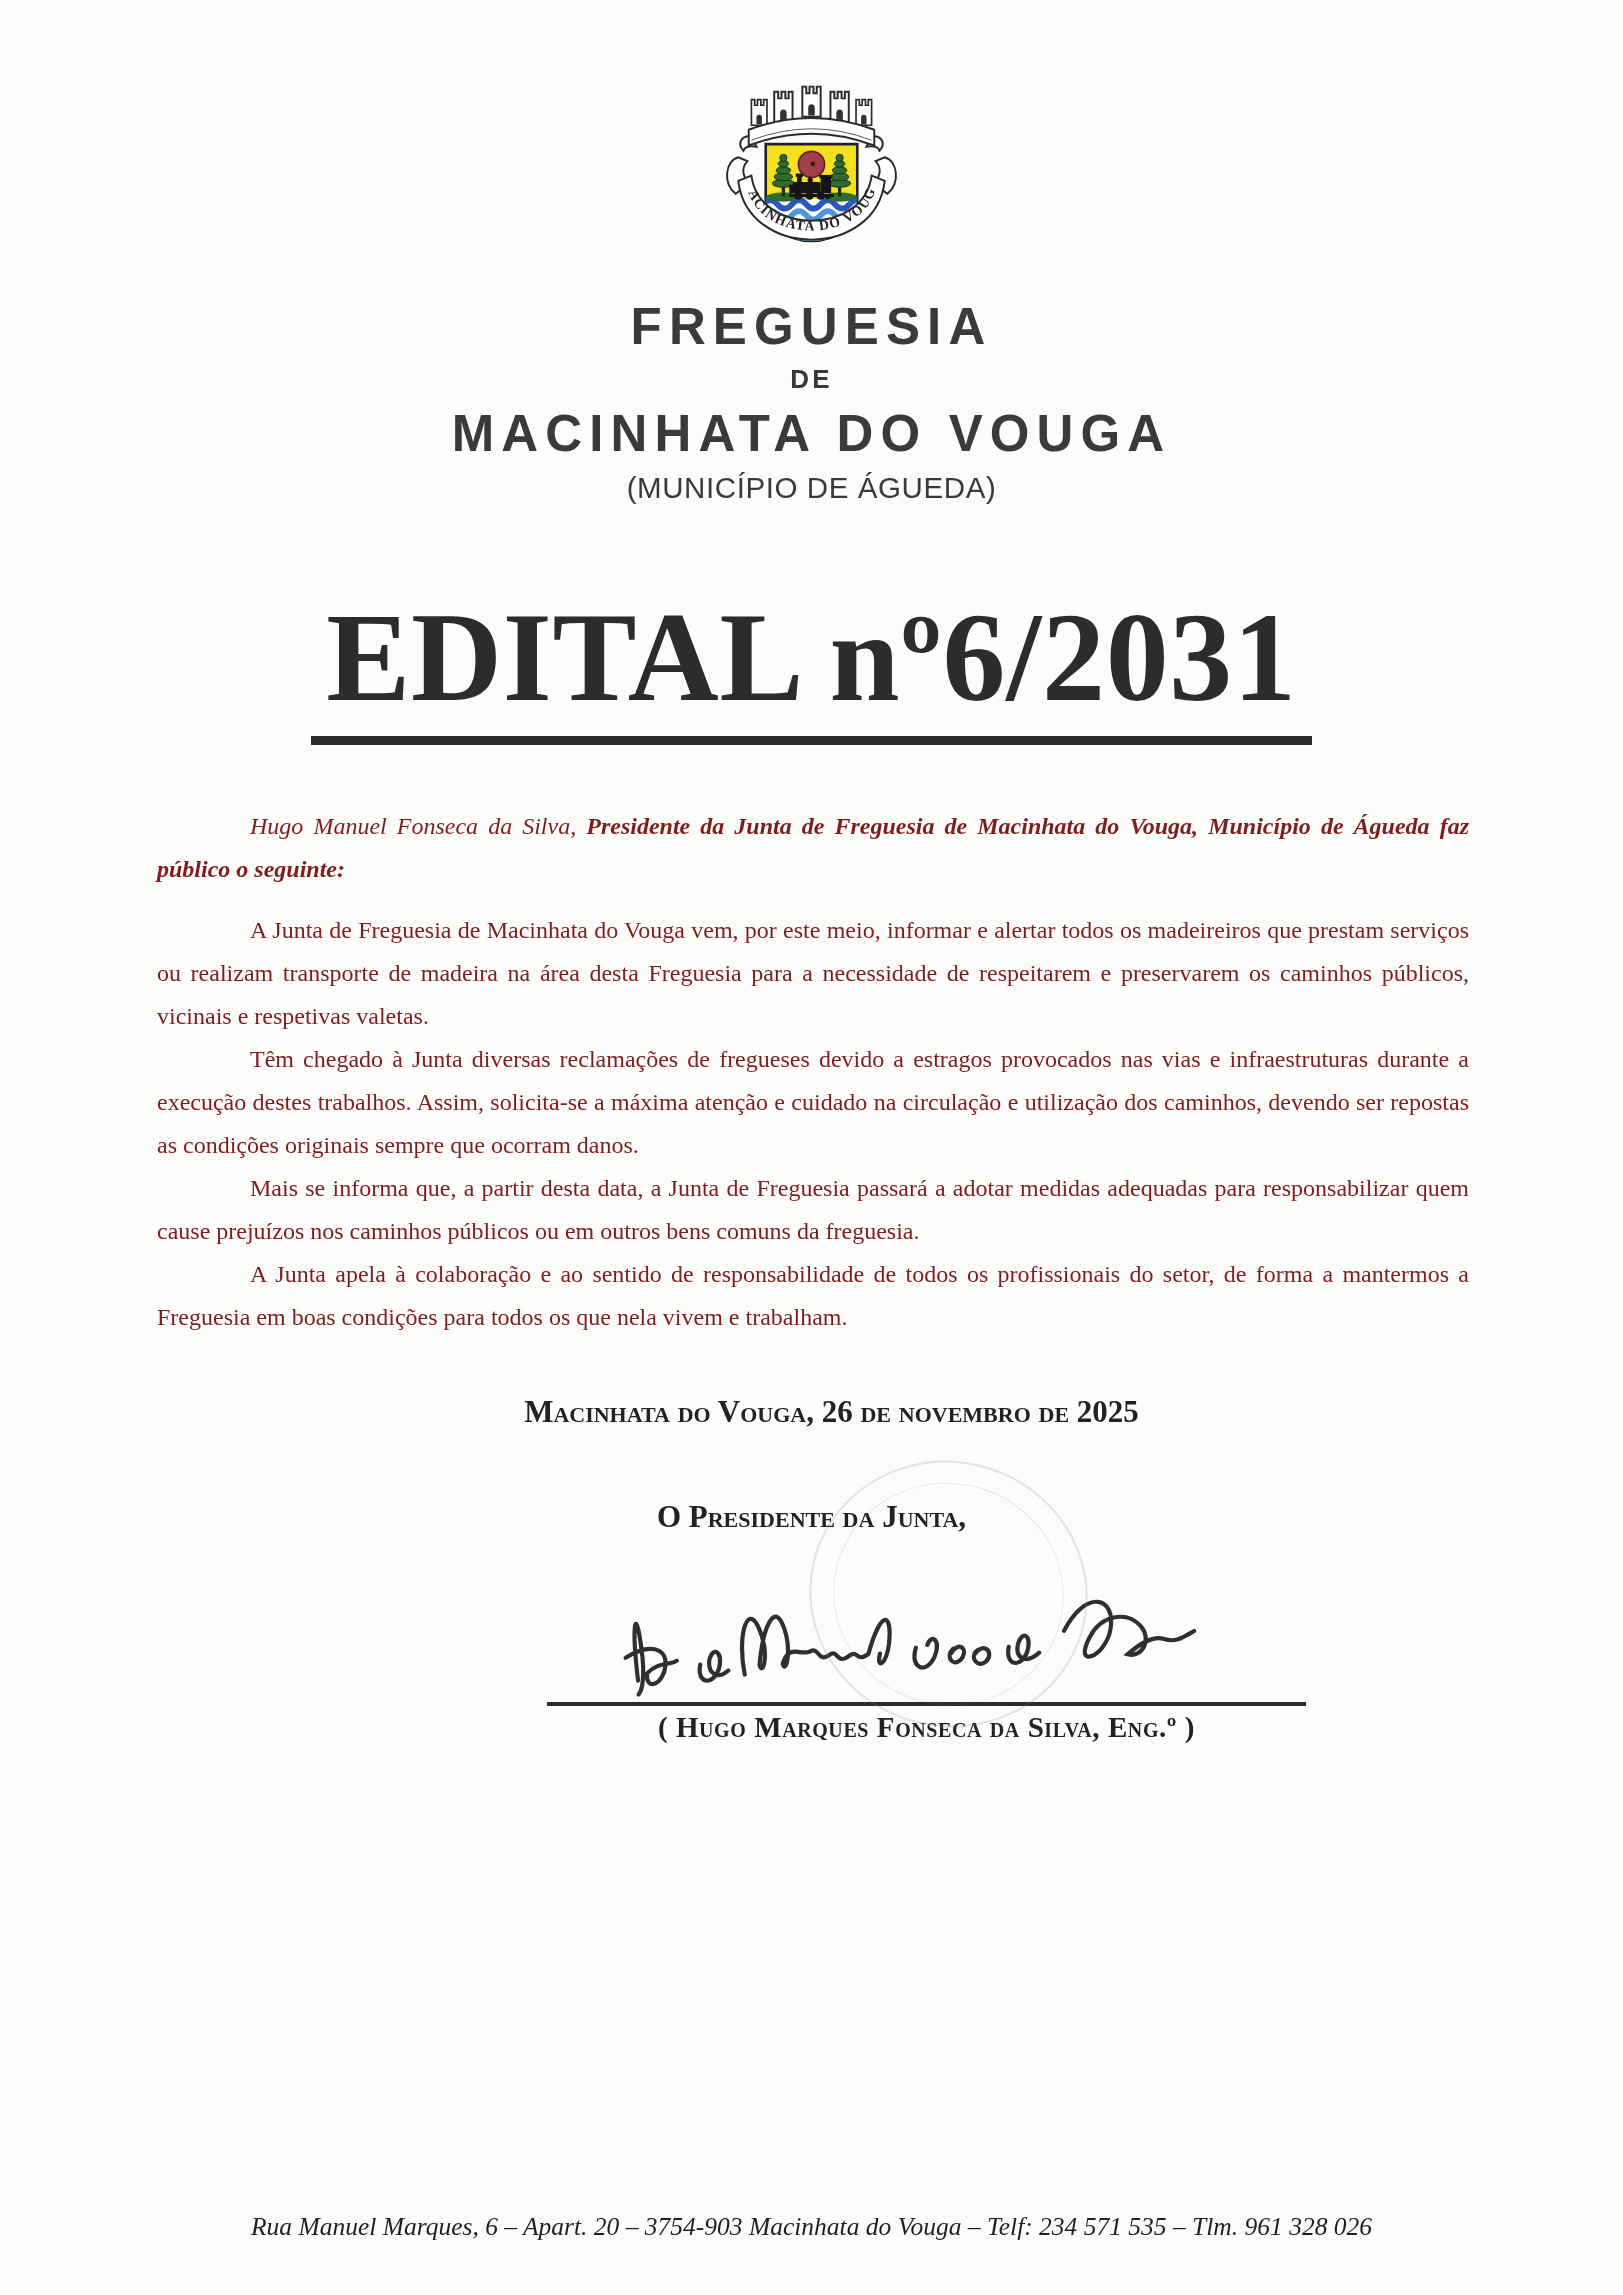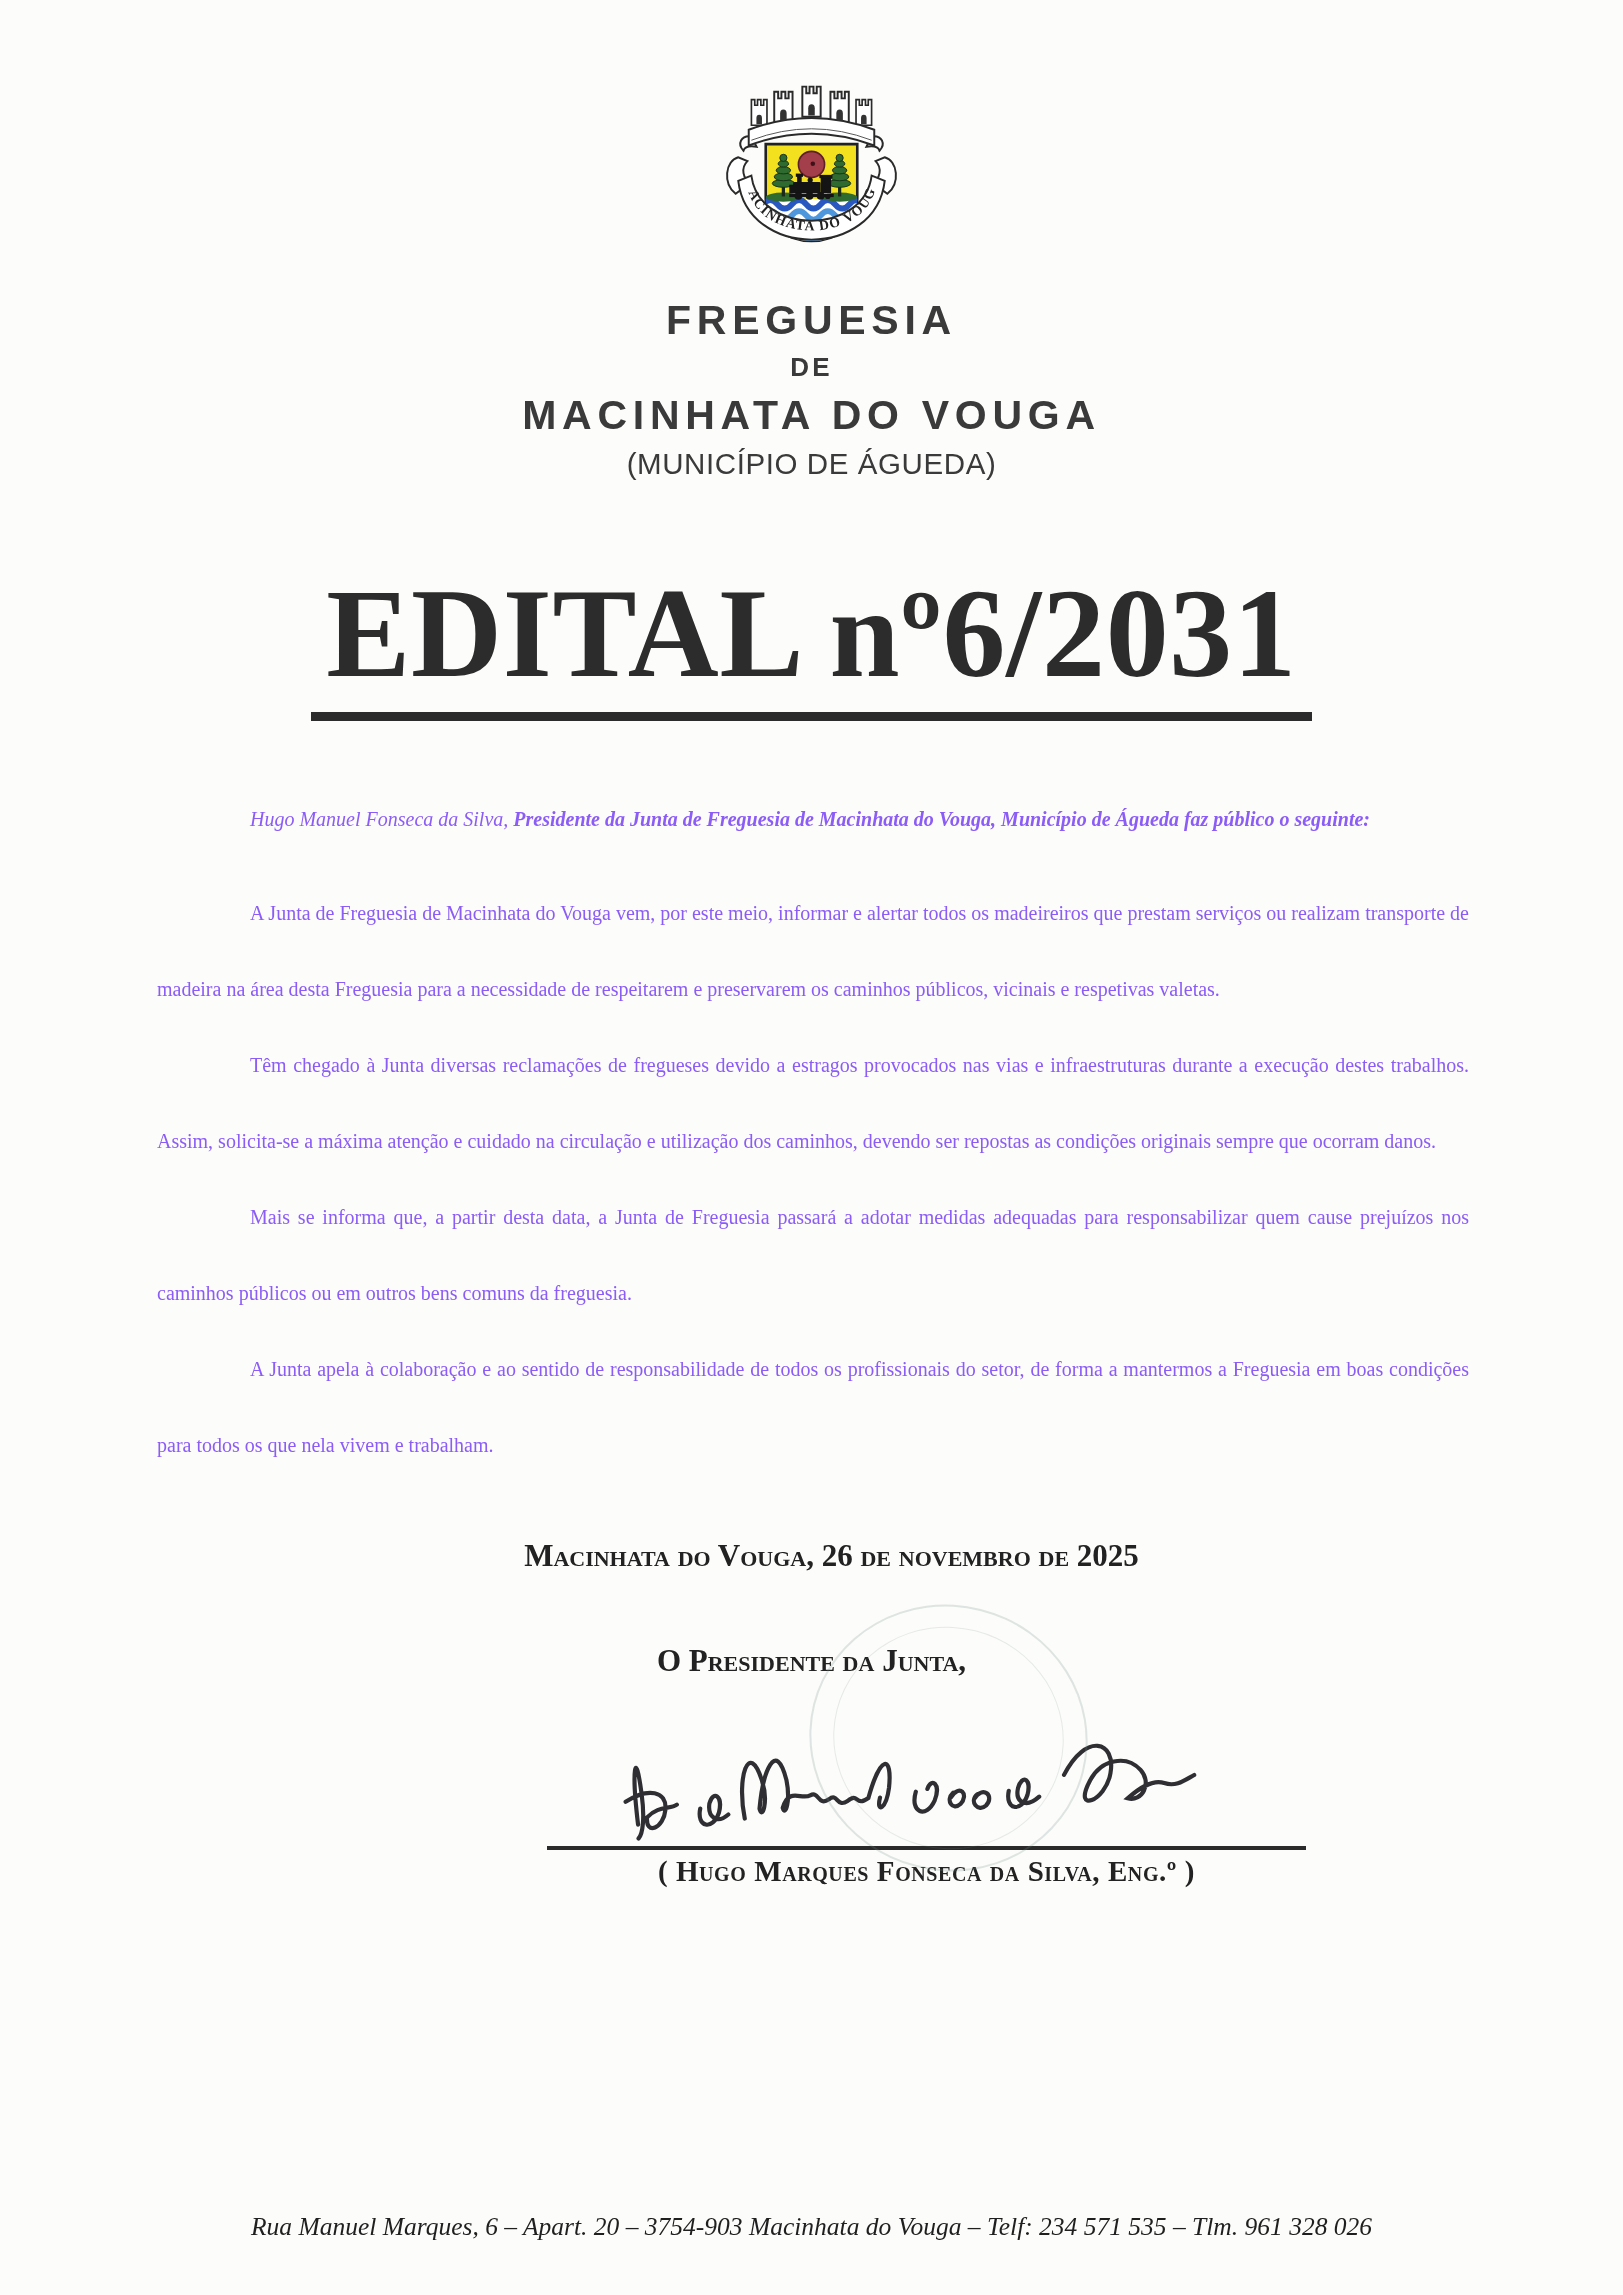--- a/index.html
+++ b/index.html
@@ -10,21 +10,21 @@
     background:#fcfcfa;
     font-family:"Liberation Serif", serif;
     color:#222;
     overflow:hidden;
   }
   
   .header{padding-top:84px;text-align:center;}
   .crest{display:block;margin:0 auto;width:223px;height:204px;}
   .org1,.org3{
     font-family:"Liberation Sans", sans-serif;
-    font-weight:bold;font-size:41px;letter-spacing:.14em;
+    font-weight:bold;font-size:51px;letter-spacing:.14em;
     color:#3a3a3a;margin-top:9.2px;
   }
   .org2{
     font-family:"Liberation Sans", sans-serif;
     font-weight:bold;font-size:26px;letter-spacing:.12em;
     color:#3a3a3a;margin-top:7.9px;
   }
   .org4{
     font-family:"Liberation Sans", sans-serif;
     font-weight:normal;font-size:29.5px;letter-spacing:.02em;
@@ -40,24 +40,24 @@
     line-height:1.0;
     color:#2c2c2c;
     letter-spacing:0.7px;
     padding:0 15.7px 14.4px 15.7px;
     border-bottom:9.8px solid #2b2b2b;
     white-space:nowrap;
   }
   
   .body-text{
     margin:60px 154px 0 157px;
-    font-size:20px;
-    line-height:76px;
+    font-size:24px;
+    line-height:43px;
     text-align:justify;
-    color:#8b5cf6;
+    color:#7f1d1d;
   }
   .body-text p{margin:0;text-indent:93px;}
   p.intro{font-style:italic;margin-bottom:18.3px;}
   .intro .b{font-weight:bold;}
   
   .dateline{
     margin-top:55px;text-align:center;
     font-variant:small-caps;font-weight:bold;font-size:31px;color:#222;margin-left:40px;
   }
   .president{

